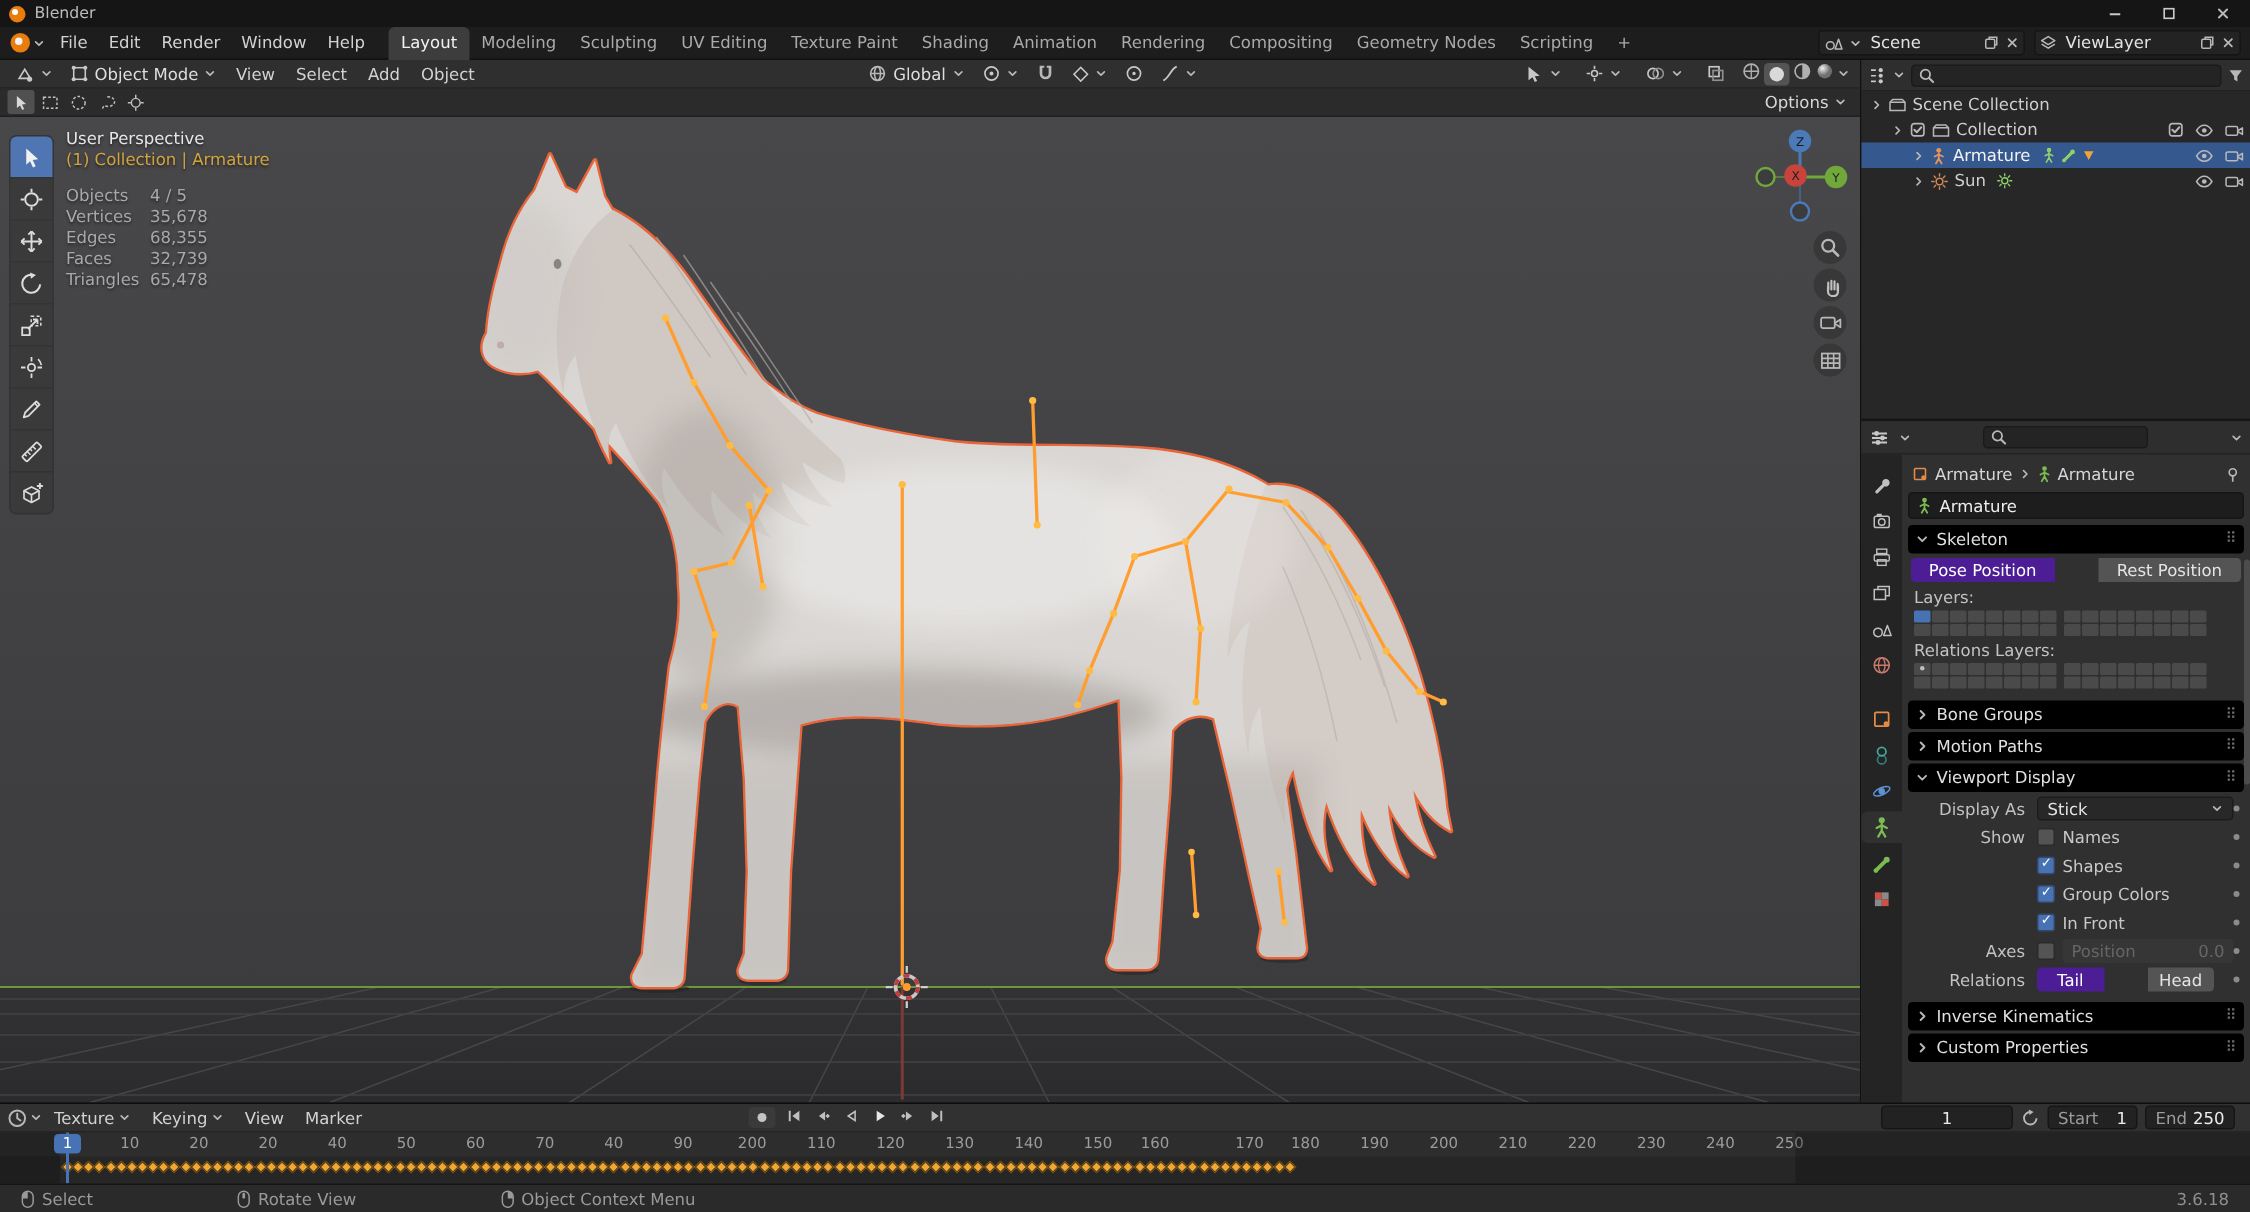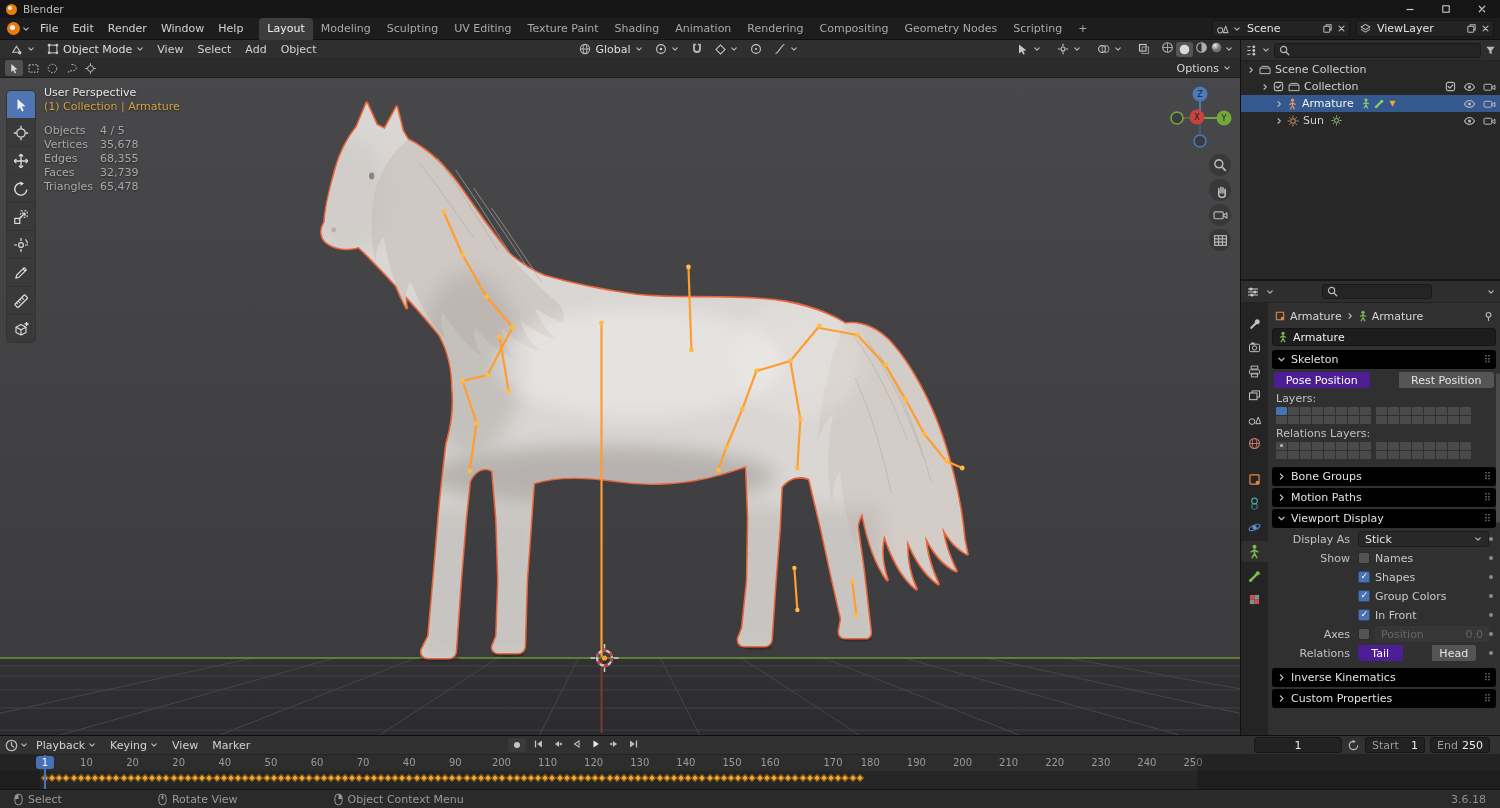--- a/index.html
+++ b/index.html
@@ -1172,21 +1172,21 @@
 
 <div class="timeline">
   <div class="tl-header">
     <svg class="ic" width="13" height="13">
         <use href="#s-clock"></use>
       </svg>
     <svg class="ic" width="8" height="8">
         <use href="#s-chevd"></use>
       </svg>
     <span class="vp-menu">
-        <span>Playback</span>
+        <span>Texture</span>
         <svg class="ic" width="8" height="8">
           <use href="#s-chevd"></use>
         </svg>
       </span>
     <span class="vp-menu">
         <span>Keying</span>
         <svg class="ic" width="8" height="8">
           <use href="#s-chevd"></use>
         </svg>
       </span>

